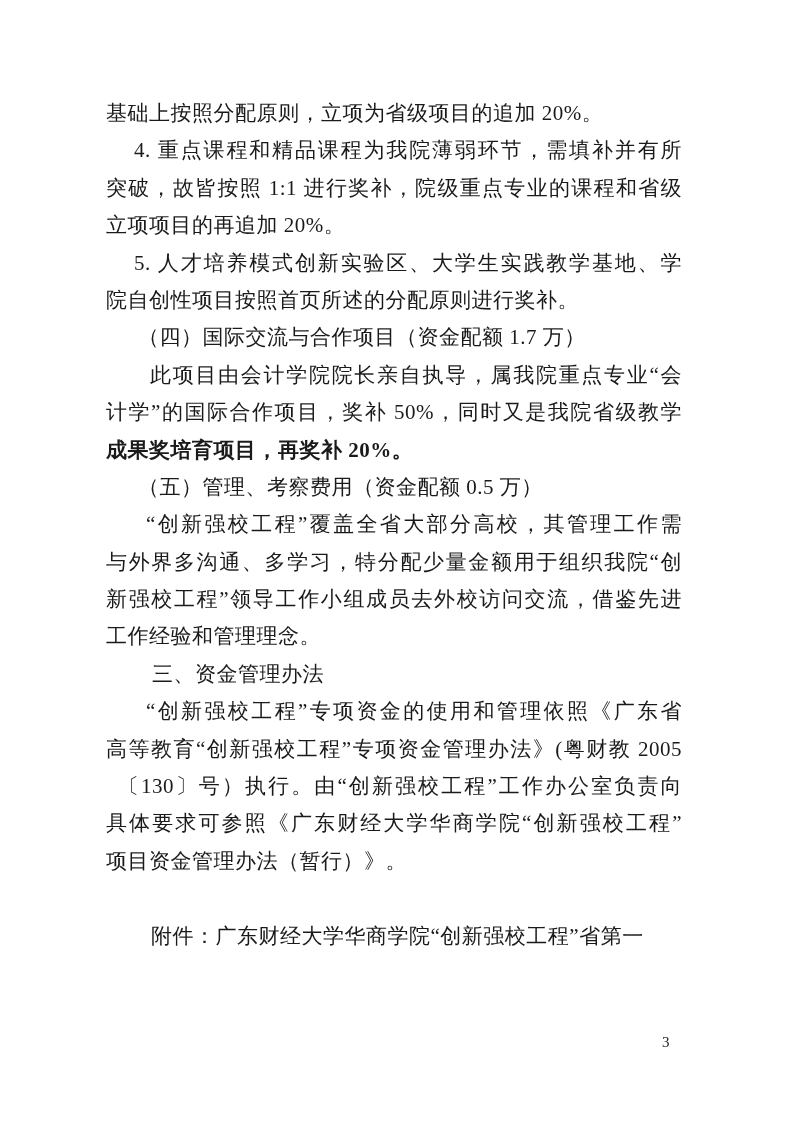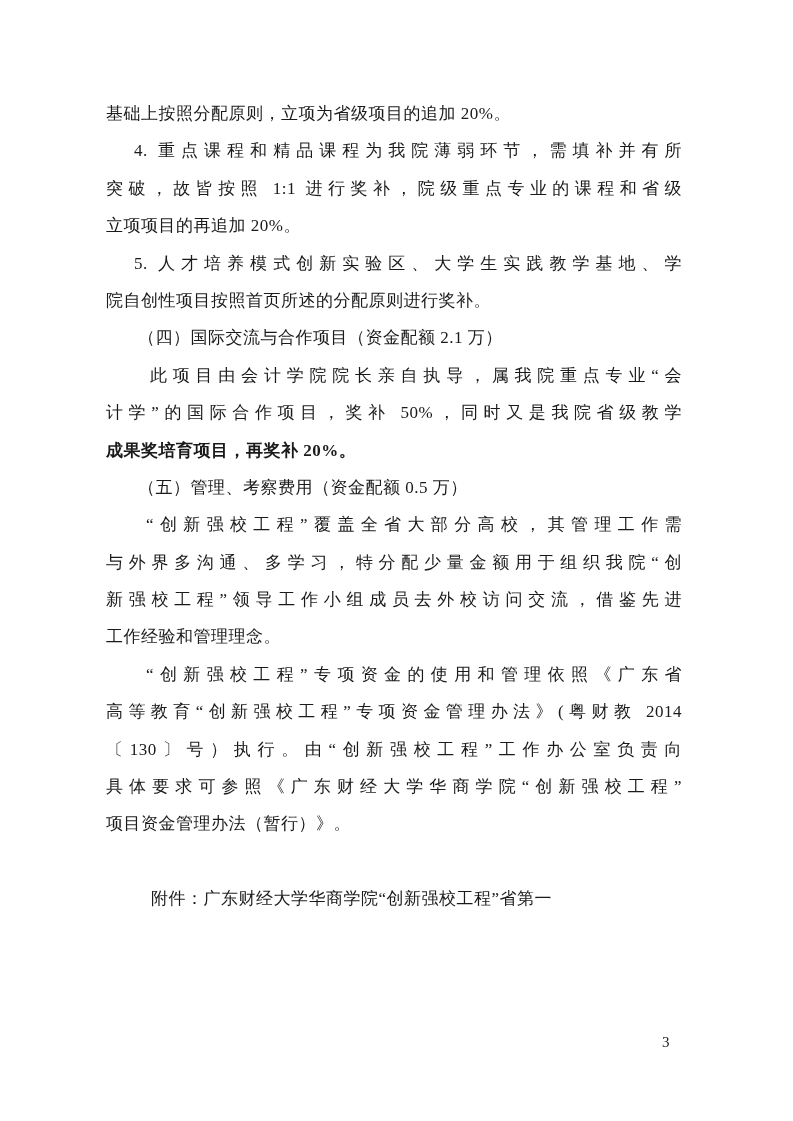--- a/index.html
+++ b/index.html
@@ -15,21 +15,21 @@
     overflow: hidden;
     font-family: "Liberation Serif", "DejaVu Serif", serif;
   }
   .text-block {
     position: absolute;
     left: 106px;
     top: 95px;
     width: 576px;
   }
   .line {
-    font-size: 17px;
+    font-size: 21px;
     line-height: 37.4px;
     height: 37.4px;
     color: #1a1a1a;
     white-space: pre-wrap;
     letter-spacing: 0.5px;
   }
   .line.fill {
     text-align: justify;
     text-align-last: justify;
     text-justify: inter-character;
@@ -50,31 +50,32 @@
 <body>
 
 <div class="doc-page" style="background: rgb(255, 255, 255); color: rgb(26, 26, 26);">
   <div class="text-block" id="text-block">
       <div class="line" style="padding-left: 0px;">基础上按照分配原则，立项为省级项目的追加 20%。</div>
       <div class="line fill" style="padding-left: 28px;">4. 重点课程和精品课程为我院薄弱环节，需填补并有所</div>
       <div class="line fill" style="padding-left: 0px;">突破，故皆按照 1:1 进行奖补，院级重点专业的课程和省级</div>
       <div class="line" style="padding-left: 0px;">立项项目的再追加 20%。</div>
       <div class="line fill" style="padding-left: 28px;">5. 人才培养模式创新实验区、大学生实践教学基地、学</div>
       <div class="line" style="padding-left: 0px;">院自创性项目按照首页所述的分配原则进行奖补。</div>
-      <div class="line" style="padding-left: 32px;">（四）国际交流与合作项目（资金配额 2.1 万）</div>
+      <div class="line" style="padding-left: 32px;">（四）国际交流与合作项目（资金配额 1.7 万）</div>
       <div class="line fill" style="padding-left: 44px;">此项目由会计学院院长亲自执导，属我院重点专业“会</div>
       <div class="line fill" style="padding-left: 0px;">计学”的国际合作项目，奖补 50%，同时又是我院省级教学</div>
       <div class="line" style="padding-left: 0px; font-weight: bold;">成果奖培育项目，再奖补 20%。</div>
       <div class="line" style="padding-left: 32px;">（五）管理、考察费用（资金配额 0.5 万）</div>
       <div class="line fill" style="padding-left: 40px;">“创新强校工程”覆盖全省大部分高校，其管理工作需</div>
       <div class="line fill" style="padding-left: 0px;">与外界多沟通、多学习，特分配少量金额用于组织我院“创</div>
       <div class="line fill" style="padding-left: 0px;">新强校工程”领导工作小组成员去外校访问交流，借鉴先进</div>
       <div class="line" style="padding-left: 0px;">工作经验和管理理念。</div>
+      <div class="line" style="padding-left: 46px;">三、资金管理办法</div>
       <div class="line fill" style="padding-left: 40px;">“创新强校工程”专项资金的使用和管理依照《广东省</div>
-      <div class="line fill" style="padding-left: 0px;">高等教育“创新强校工程”专项资金管理办法》(粤财教 2014</div>
-      <div class="line fill" style="padding-left: 0px;">〔130〕号）执行。由“创新强校工程”工作办公室负责向</div>
+      <div class="line fill" style="padding-left: 0px;">高等教育“创新强校工程”专项资金管理办法》(粤财教 2005</div>
+      <div class="line fill" style="padding-left: 0px; margin-left: 12px;">〔130〕号）执行。由“创新强校工程”工作办公室负责向</div>
       <div class="line fill" style="padding-left: 0px;">具体要求可参照《广东财经大学华商学院“创新强校工程”</div>
       <div class="line" style="padding-left: 0px;">项目资金管理办法（暂行）》。</div>
       <div class="line blank" style="padding-left: 0px;">&nbsp;</div>
       <div class="line" style="padding-left: 45px;">附件：广东财经大学华商学院“创新强校工程”省第一</div>
     </div>
   <div class="page-number">3</div>
 </div>
 
 </body></html>

